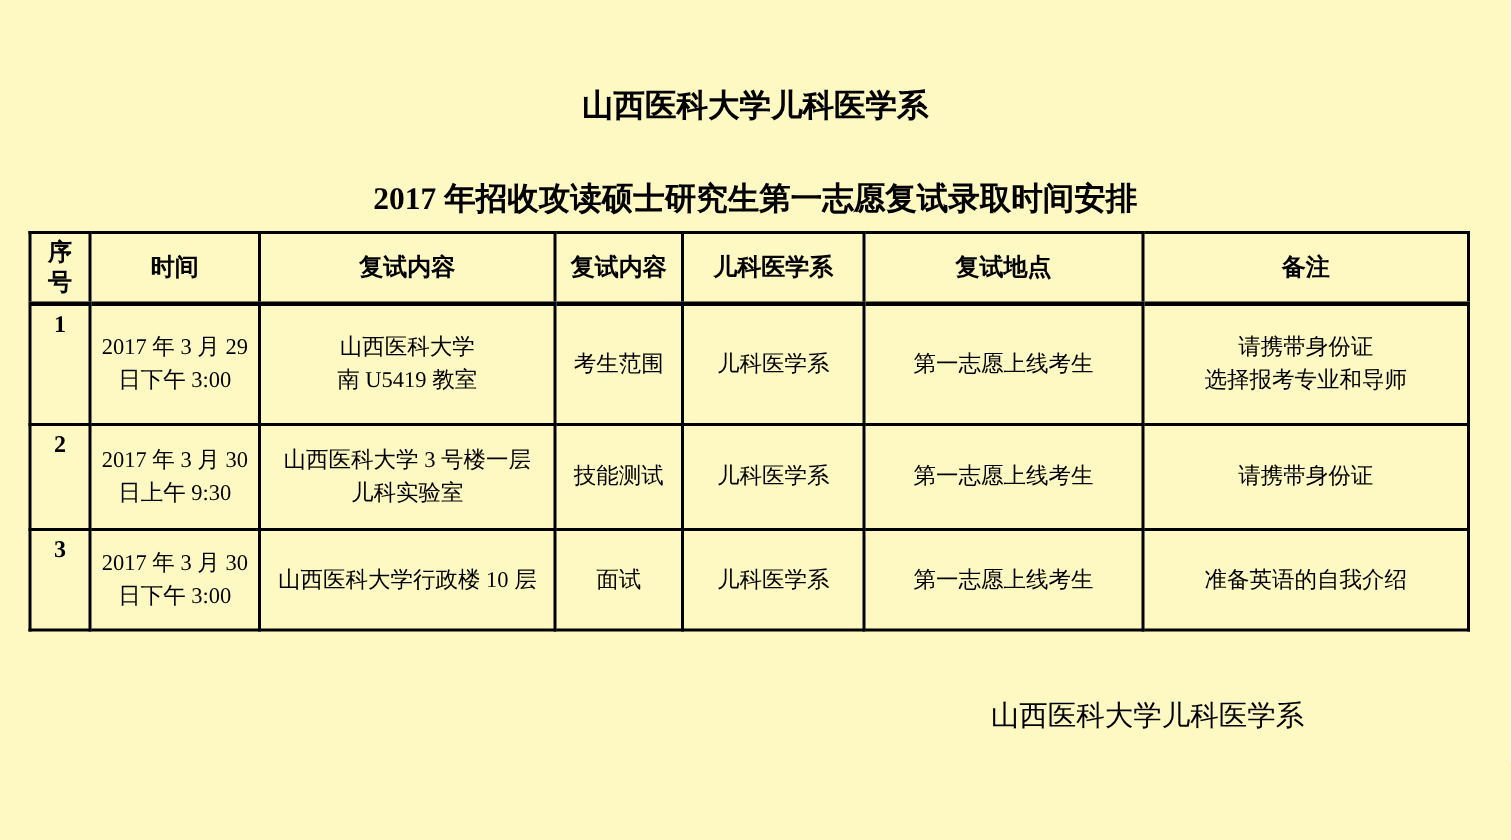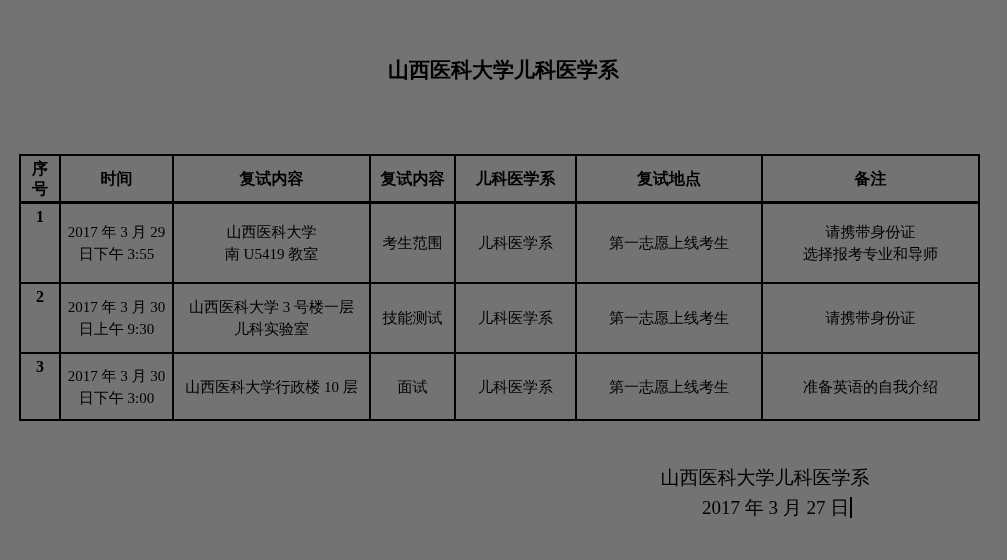--- a/index.html
+++ b/index.html
@@ -1,20 +1,20 @@
 <!DOCTYPE html>
 <html><head>
 <meta charset="utf-8">
 <style>
   html, body { margin: 0; padding: 0; background: #ffffff; }
   .page {
     position: relative;
     width: 1007px;
     height: 560px;
-    background: #737373;
+    background: #fef9c3;
     color: #000000;
     font-family: "Liberation Serif", "DejaVu Serif", serif;
     overflow: hidden;
   }
   .title-block {
     position: absolute;
     top: 24px;
     left: 0;
     width: 100%;
     text-align: center;
@@ -82,20 +82,21 @@
     margin-left: 1px;
   }
 </style>
 </head>
 <body>
 
 <div class="page">
 
   <div class="title-block">
     <div>山西医科大学儿科医学系</div>
+    <div>2017 年招收攻读硕士研究生第一志愿复试录取时间安排</div>
   </div>
 
   <table class="schedule">
     <colgroup>
       <col style="width:40px">
       <col style="width:113px">
       <col style="width:197px">
       <col style="width:85px">
       <col style="width:121px">
       <col style="width:186px">
@@ -110,21 +111,21 @@
         <th>复试内容</th>
         <th>儿科医学系</th>
         <th>复试地点</th>
         <th>备注</th>
       </tr>
     </thead>
     <tbody>
       <tr class="r1">
         <td class="no-cell">1</td>
         <td>2017 年 3 月 29
-日下午 3:55</td>
+日下午 3:00</td>
         <td>山西医科大学
 南 U5419 教室</td>
         <td>考生范围</td>
         <td>儿科医学系</td>
         <td>第一志愿上线考生</td>
         <td>请携带身份证
 选择报考专业和导师</td>
       </tr>
       <tr class="r2">
         <td class="no-cell">2</td>
@@ -145,18 +146,15 @@
         <td>面试</td>
         <td>儿科医学系</td>
         <td>第一志愿上线考生</td>
         <td>准备英语的自我介绍</td>
       </tr>
     </tbody>
   </table>
 
   <div class="footer-block">
     <div>山西医科大学儿科医学系</div>
-    <div class="date-line">
-      <span>2017 年 3 月 27 日</span><span class="text-cursor"></span>
-    </div>
   </div>
 
 </div>
 
 </body></html>

